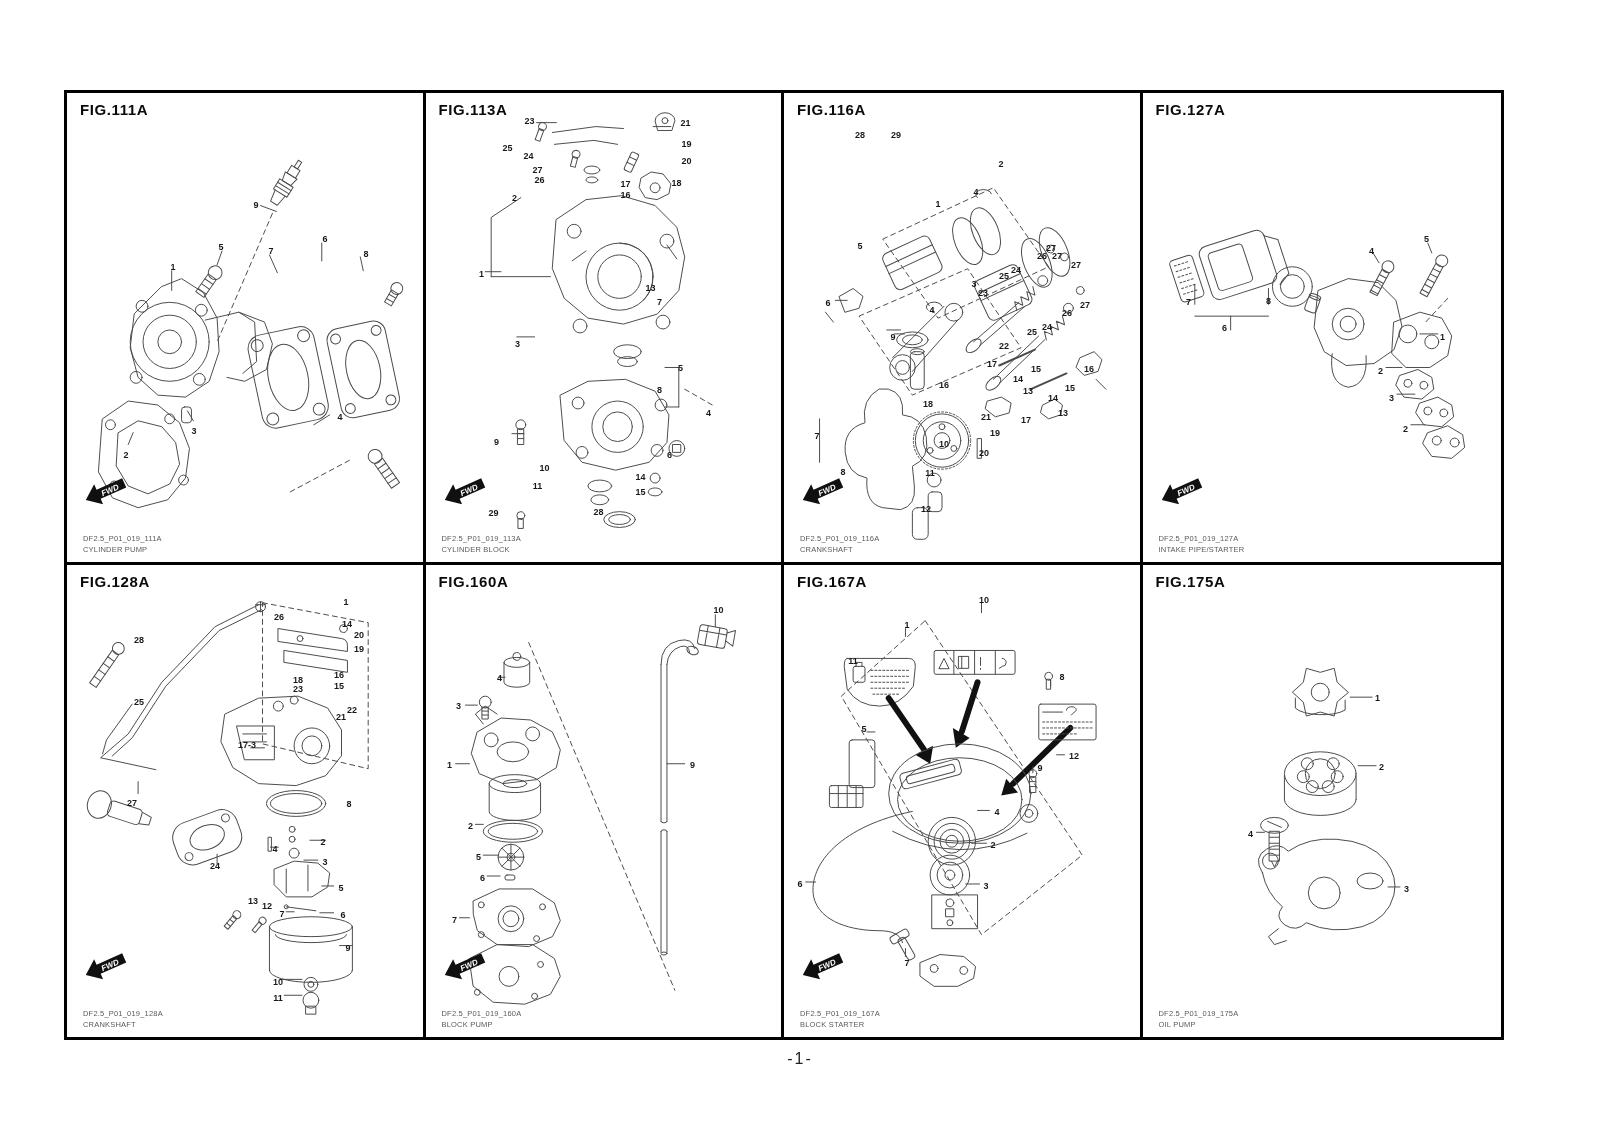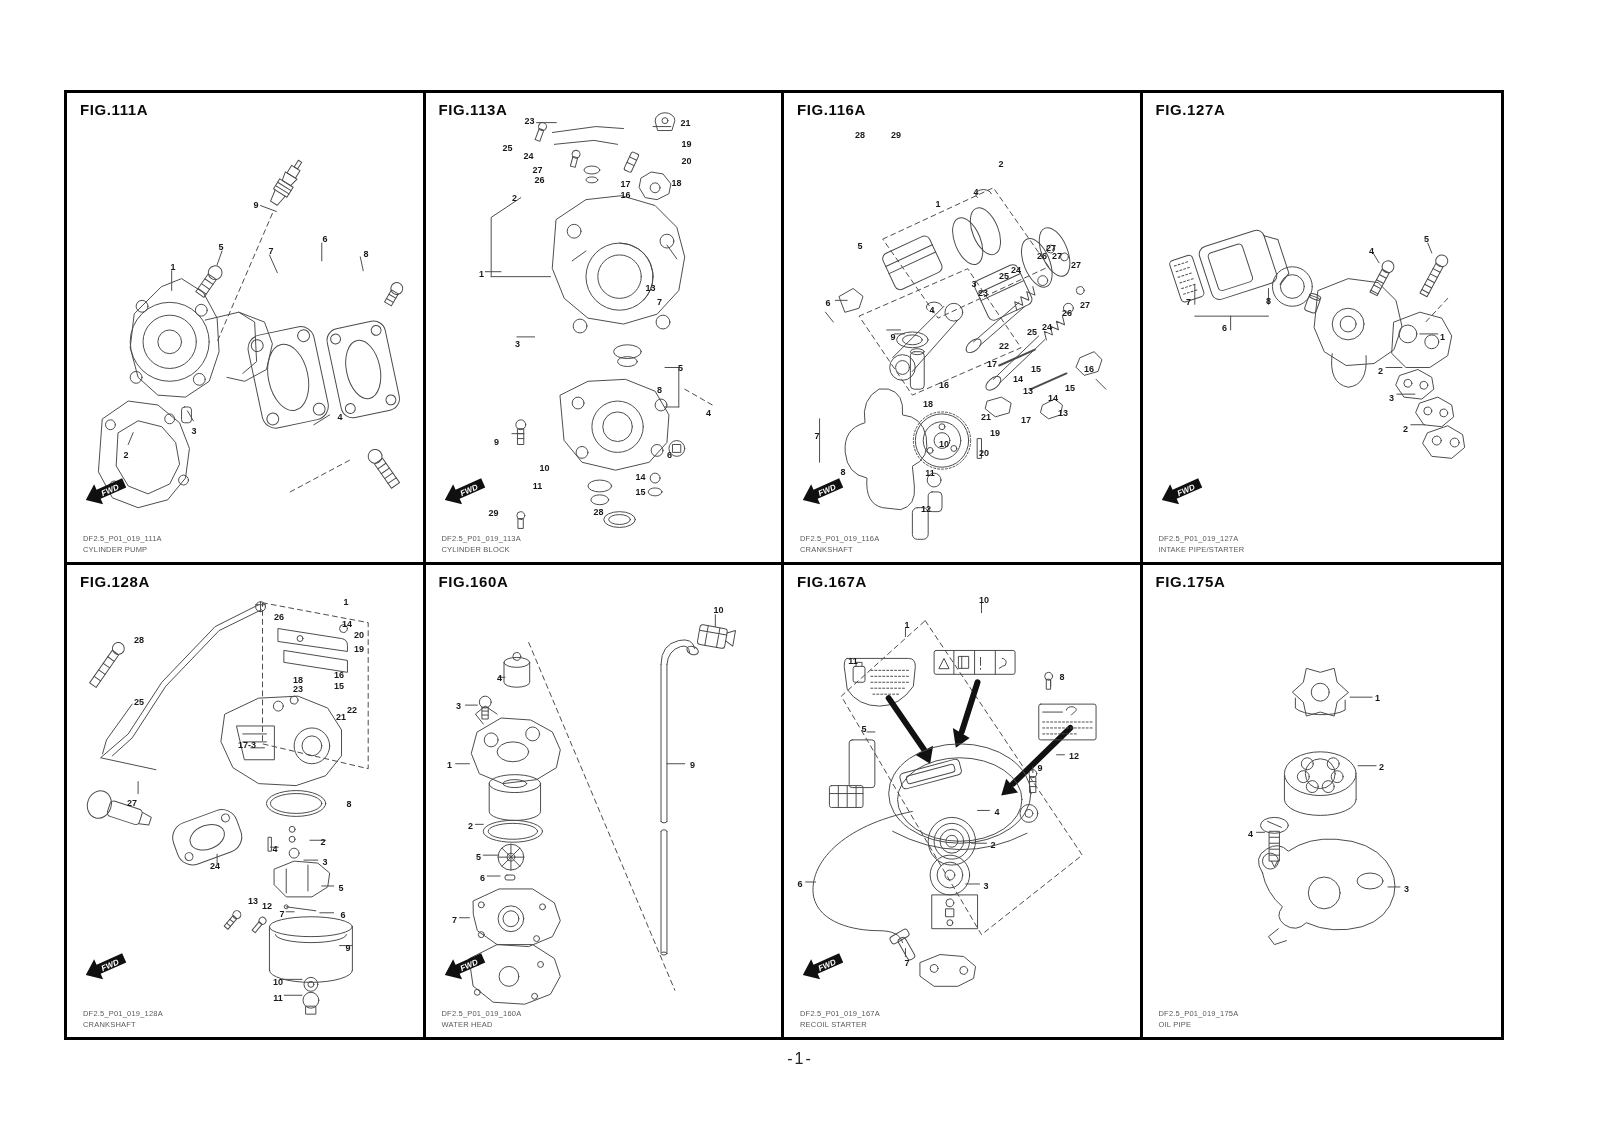--- a/index.html
+++ b/index.html
@@ -595,21 +595,21 @@
           <span class="callout" style="left: 29px; top: 406px;">8</span>
         </div>
       <svg class="fwd" viewBox="0 0 48 36">
         <g transform="rotate(-24 22 18)">
           <polygon points="45,11 17,11 17,5 3,16 17,27 17,21 45,21" fill="#101010"></polygon>
           <text x="20" y="19.5" font-size="8" font-style="italic" font-weight="bold" fill="#fff">FWD</text>
         </g>
       </svg>
       <div class="cap">
         <div>DF2.5_P01_019_160A</div>
-        <div>WATER HEAD</div>
+        <div>BLOCK PUMP</div>
       </div>
       <div class="ptitle">FIG.160A</div>
     </div>
 
     <div class="panel">
       <svg class="art" viewBox="0 0 360 475" preserveAspectRatio="none">
         <g class="ln">
           <path class="dsh" d="M143,56 L302,292 L200,372 L58,132 Z"></path>
           <path d="M64,94 h62 q7,0 7,8 l-2,20 q-14,20 -34,20 q-22,0 -33,-17 l-3,-23 q0,-8 3,-8 z"></path>
           <rect x="70" y="102" width="12" height="16" rx="2"></rect>
@@ -688,21 +688,21 @@
           <span class="callout" style="left: 123px; top: 398px;">7</span>
         </div>
       <svg class="fwd" viewBox="0 0 48 36">
         <g transform="rotate(-24 22 18)">
           <polygon points="45,11 17,11 17,5 3,16 17,27 17,21 45,21" fill="#101010"></polygon>
           <text x="20" y="19.5" font-size="8" font-style="italic" font-weight="bold" fill="#fff">FWD</text>
         </g>
       </svg>
       <div class="cap">
         <div>DF2.5_P01_019_167A</div>
-        <div>RECOIL STARTER</div>
+        <div>BLOCK STARTER</div>
       </div>
       <div class="ptitle">FIG.167A</div>
     </div>
 
     <div class="panel">
       <svg class="art" viewBox="0 0 360 475" preserveAspectRatio="none">
         <g class="ln">
           <polygon points="206,128 195,118 192,104 178,108 164,104 161,118 150,128 161,138 164,152 178,148 192,152 195,138"></polygon>
           <circle cx="178" cy="128" r="9"></circle>
           <path d="M153,134 v10 a28,10 0 0 0 50,2 v-10"></path>
@@ -729,20 +729,20 @@
       </svg>
       <div class="callouts">
           <span class="callout" style="left: 235px; top: 133px;">1</span>
           <span class="callout" style="left: 239px; top: 202px;">2</span>
           <span class="callout" style="left: 108px; top: 269px;">4</span>
           <span class="callout" style="left: 264px; top: 324px;">3</span>
         </div>
 
       <div class="cap">
         <div>DF2.5_P01_019_175A</div>
-        <div>OIL PIPE</div>
+        <div>OIL PUMP</div>
       </div>
       <div class="ptitle">FIG.175A</div>
     </div>
 
   </div>
   <div class="pagenum">-1-</div>
 </div>
 
 </body></html>

